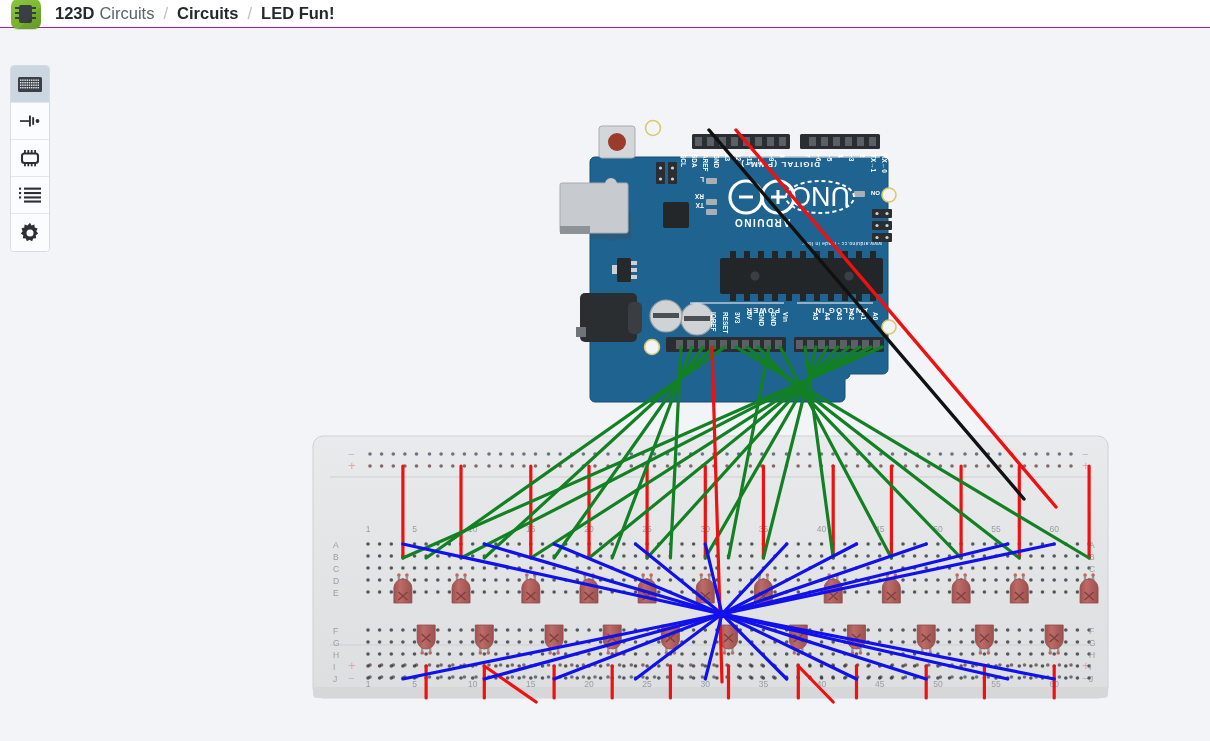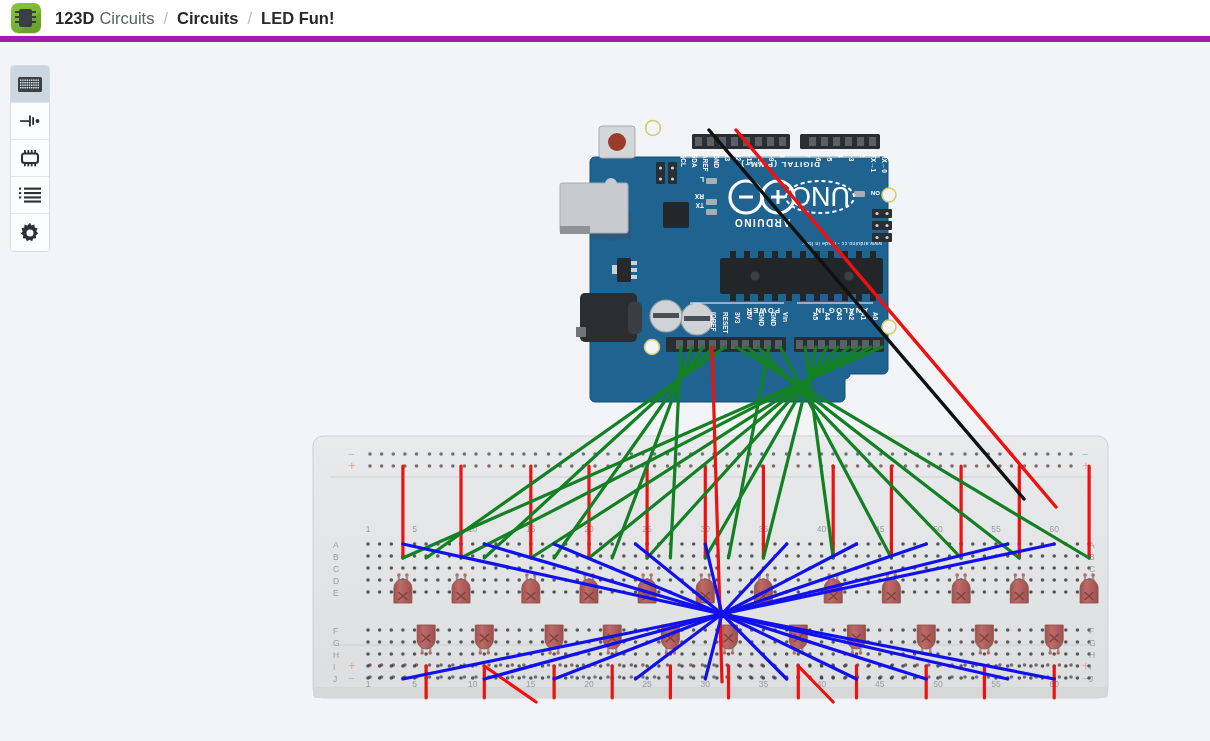--- a/index.html
+++ b/index.html
@@ -7,22 +7,22 @@
   body {
     width:1210px; height:741px;
     font-family: "Liberation Sans", sans-serif;
     background:#f2f4f7;
     overflow:hidden;
     position:relative;
   }
 
   
   #header {
-    position:absolute; left:0; top:0; width:1210px; height:42px;
-    background:#ffffff; border-bottom:6px solid #a21caf;
+    position:absolute; left:0; top:0; width:1210px; height:28px;
+    background:#ffffff; border-bottom:1px solid #a21caf;
     display:flex; align-items:center; padding-left:11px;
   }
   #logo {
     width:30px; height:30px; border-radius:7px;
     background:linear-gradient(155deg,#8cc63f 0%,#7ab52e 55%,#6ea827 100%);
     position:relative; flex:none;
     box-shadow:0 1px 0 rgba(0,0,0,.12);
   }
   #logo .chip {
     position:absolute; left:8px; top:6px; width:13px; height:18px;

